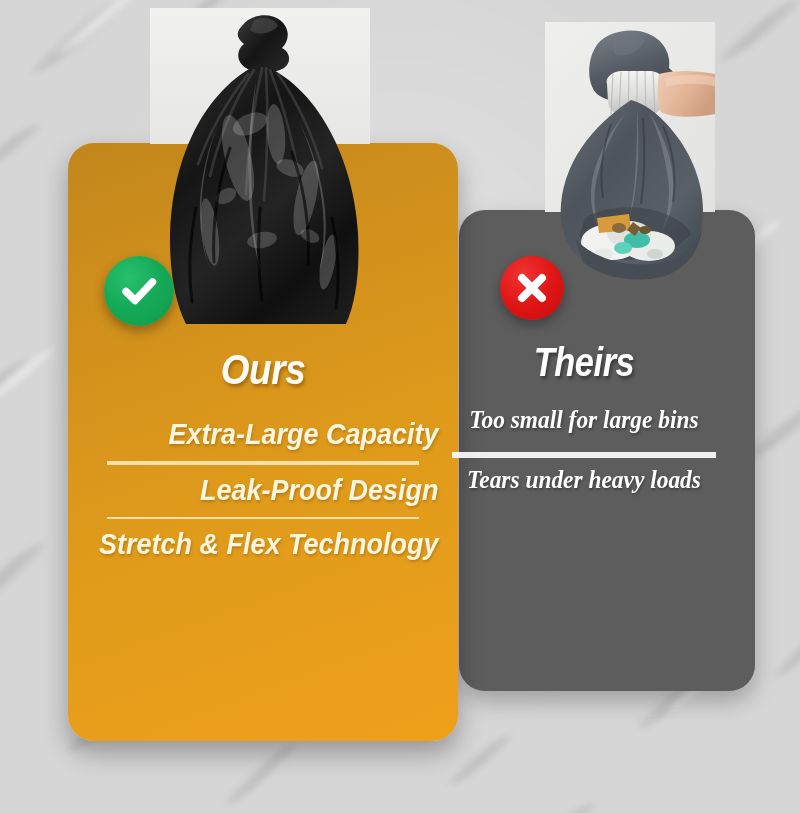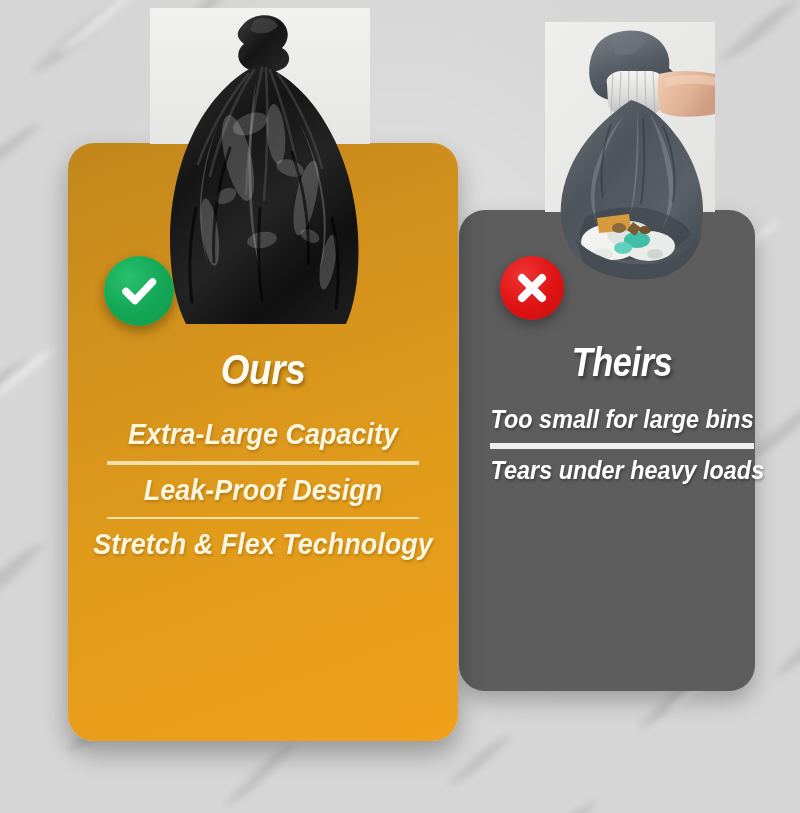--- a/index.html
+++ b/index.html
@@ -56,21 +56,21 @@
     box-shadow:0 5px 12px rgba(0,0,0,.33);
   }
   .badge svg{display:block;}
 
   
   .col{position:absolute;z-index:8;text-align:center;
     font-style:italic;font-weight:bold;
     -webkit-font-smoothing:antialiased;}
 
   .col-ours{left:68px;top:348px;width:390px;}
-  .col-theirs{left:476px;top:342px;width:292px;}
+  .col-theirs{left:438px;top:342px;width:292px;}
 
   .title{
     font-style:italic;font-weight:bold;
     letter-spacing:-.5px;
     transform:scaleX(.86);transform-origin:center;
     line-height:1;
   }
   .title-ours{font-size:43px;color:#fdfcf4;
     text-shadow:2px 3px 4px rgba(90,55,0,.45);}
   .title-theirs{font-size:40px;color:#ffffff;
@@ -83,22 +83,22 @@
   }
   .feat-ours{font-size:30px;color:#fcf6df;
     text-shadow:1px 2px 3px rgba(95,58,0,.32);}
   .feat-theirs{font-size:26px;color:#ffffff;
     text-shadow:1px 2px 3px rgba(0,0,0,.35);}
 
   .rule{height:0;border:0;border-top:2px solid;margin:0 auto;}
   .rule-ours{border-color:#f6edc6;opacity:.85;width:312px;}
   .rule-theirs{border-color:#ffffff;opacity:.9;width:264px;}
 
-  .row-ours{padding:9px 0 11px;}
-  .row-theirs{padding:8px 0 9px;}
+  .row-ours{padding:9px 0 11px;text-align:right;}
+  .row-theirs{padding:8px 0 18px;font-family:Liberation Serif, serif;}
   .t-gap-ours{height:18px;}
   .t-gap-theirs{height:16px;}
 </style>
 </head>
 <body>
 
 <div id="stage">
 
   <div class="bg-base"></div>
   <svg class="bg-tex" viewBox="0 0 880 893" preserveAspectRatio="none">

